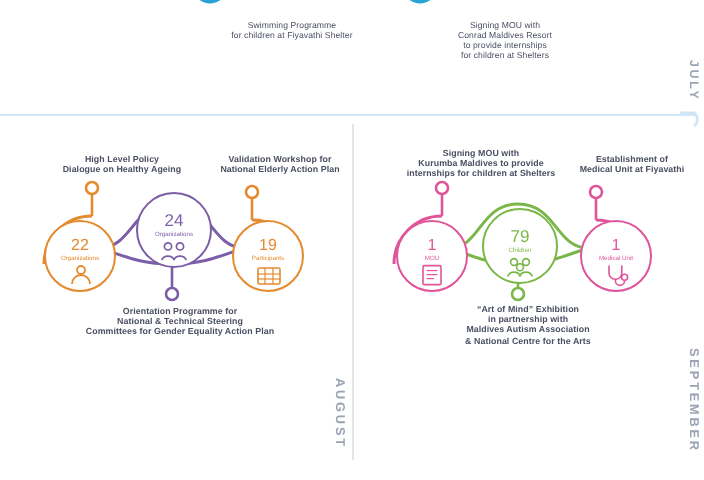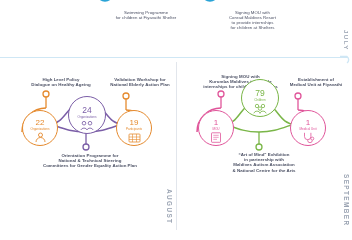--- a/index.html
+++ b/index.html
@@ -166,21 +166,21 @@
       <div class="num" style="font-size:8px;color:#e0559a;">1</div>
       <div class="unit" style="font-size:3.1px;color:#e0559a;">MOU</div>
       <svg class="gl" width="12" height="11" viewBox="0 0 12 11">
         <rect x="1.5" y="0.8" width="9" height="9.5" rx="0.6" fill="none" stroke="#e0559a" stroke-width="0.8"></rect>
         <line x1="3.3" y1="3.3" x2="8.7" y2="3.3" stroke="#e0559a" stroke-width="0.6"></line>
         <line x1="3.3" y1="5.3" x2="8.7" y2="5.3" stroke="#e0559a" stroke-width="0.6"></line>
         <line x1="3.3" y1="7.3" x2="7" y2="7.3" stroke="#e0559a" stroke-width="0.6"></line>
       </svg>
     </div>
 
-    <div class="badge" style="left:241px;top:79px;width:38px;height:38px;border:1.5px solid #7ab648;padding-top:7px;">
+    <div class="badge" style="left:241px;top:104px;width:38px;height:38px;border:1.5px solid #7ab648;padding-top:7px;">
       <div class="num" style="font-size:8.5px;color:#7ab648;">79</div>
       <div class="unit" style="font-size:3.1px;color:#7ab648;">Children</div>
       <svg class="gl" width="14" height="11" viewBox="0 0 14 11">
         <circle cx="4" cy="3" r="1.7" fill="none" stroke="#7ab648" stroke-width="0.8"></circle>
         <circle cx="10" cy="3" r="1.7" fill="none" stroke="#7ab648" stroke-width="0.8"></circle>
         <circle cx="7" cy="5.6" r="1.7" fill="none" stroke="#7ab648" stroke-width="0.8"></circle>
         <path d="M0.8 10.3 A3.4 3.4 0 0 1 7.2 10.3" fill="none" stroke="#7ab648" stroke-width="0.8"></path>
         <path d="M6.8 10.3 A3.4 3.4 0 0 1 13.2 10.3" fill="none" stroke="#7ab648" stroke-width="0.8"></path>
       </svg>
     </div>

